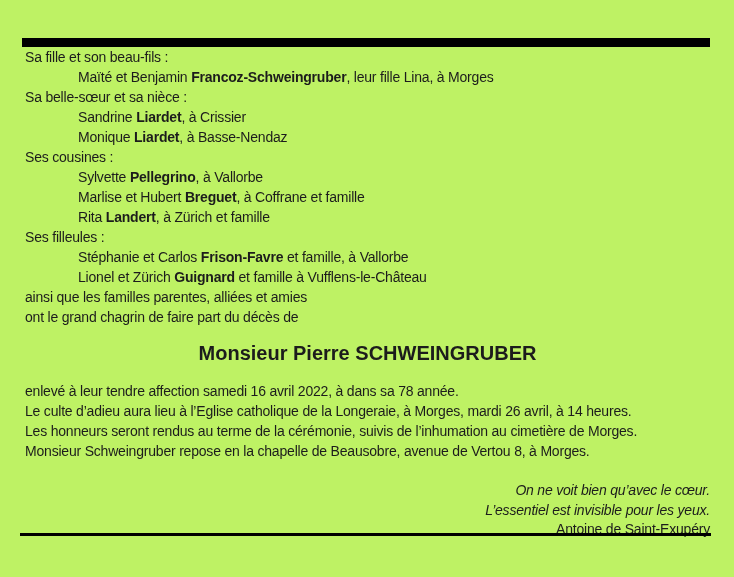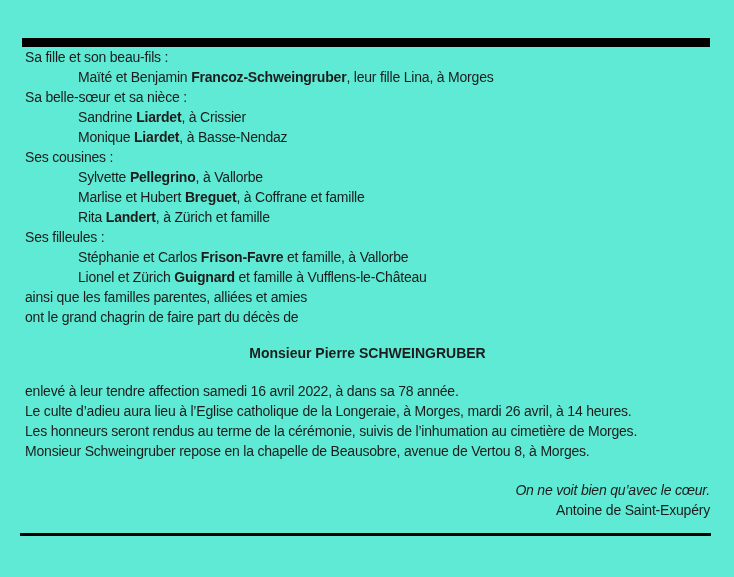--- a/index.html
+++ b/index.html
@@ -4,21 +4,21 @@
 <style>
   html, body {
     margin: 0;
     padding: 0;
     background: #ffffff;
   }
   .page {
     position: relative;
     width: 734px;
     height: 577px;
-    background: #5eead4;
+    background: #bef264;
     font-family: "Liberation Sans", sans-serif;
     color: #1c1c1c;
     overflow: hidden;
   }
   .rule {
     position: absolute;
     background: #000000;
   }
   .rule-top {
     left: 22px;
@@ -49,21 +49,21 @@
   .indent {
     padding-left: 53px;
   }
   .b {
     font-weight: bold;
     text-align: center;
   }
   .deceased-title {
     margin-top: 15px;
     text-align: center;
-    font-size: 14px;
+    font-size: 20px;
     font-weight: bold;
     line-height: 23px;
     letter-spacing: 0;
   }
   .details {
     margin-top: 16px;
   }
   .quote {
     margin-top: 20px;
     text-align: right;
@@ -113,20 +113,21 @@
 
     <div class="details">
       <div class="line">enlevé à leur tendre affection samedi 16 avril 2022, à dans sa 78 année.</div>
       <div class="line">Le culte d’adieu aura lieu à l’Eglise catholique de la Longeraie, à Morges, mardi 26 avril, à 14 heures.</div>
       <div class="line">Les honneurs seront rendus au terme de la cérémonie, suivis de l’inhumation au cimetière de Morges.</div>
       <div class="line">Monsieur Schweingruber repose en la chapelle de Beausobre, avenue de Vertou 8, à Morges.</div>
     </div>
 
     <div class="quote">
       <div class="it">On ne voit bien qu’avec le cœur.</div>
+      <div class="it">L’essentiel est invisible pour les yeux.</div>
       <div>Antoine de Saint-Exupéry</div>
     </div>
 
   </div>
 
   <div class="rule rule-bottom"></div>
 
 </div>
 
 </body></html>

